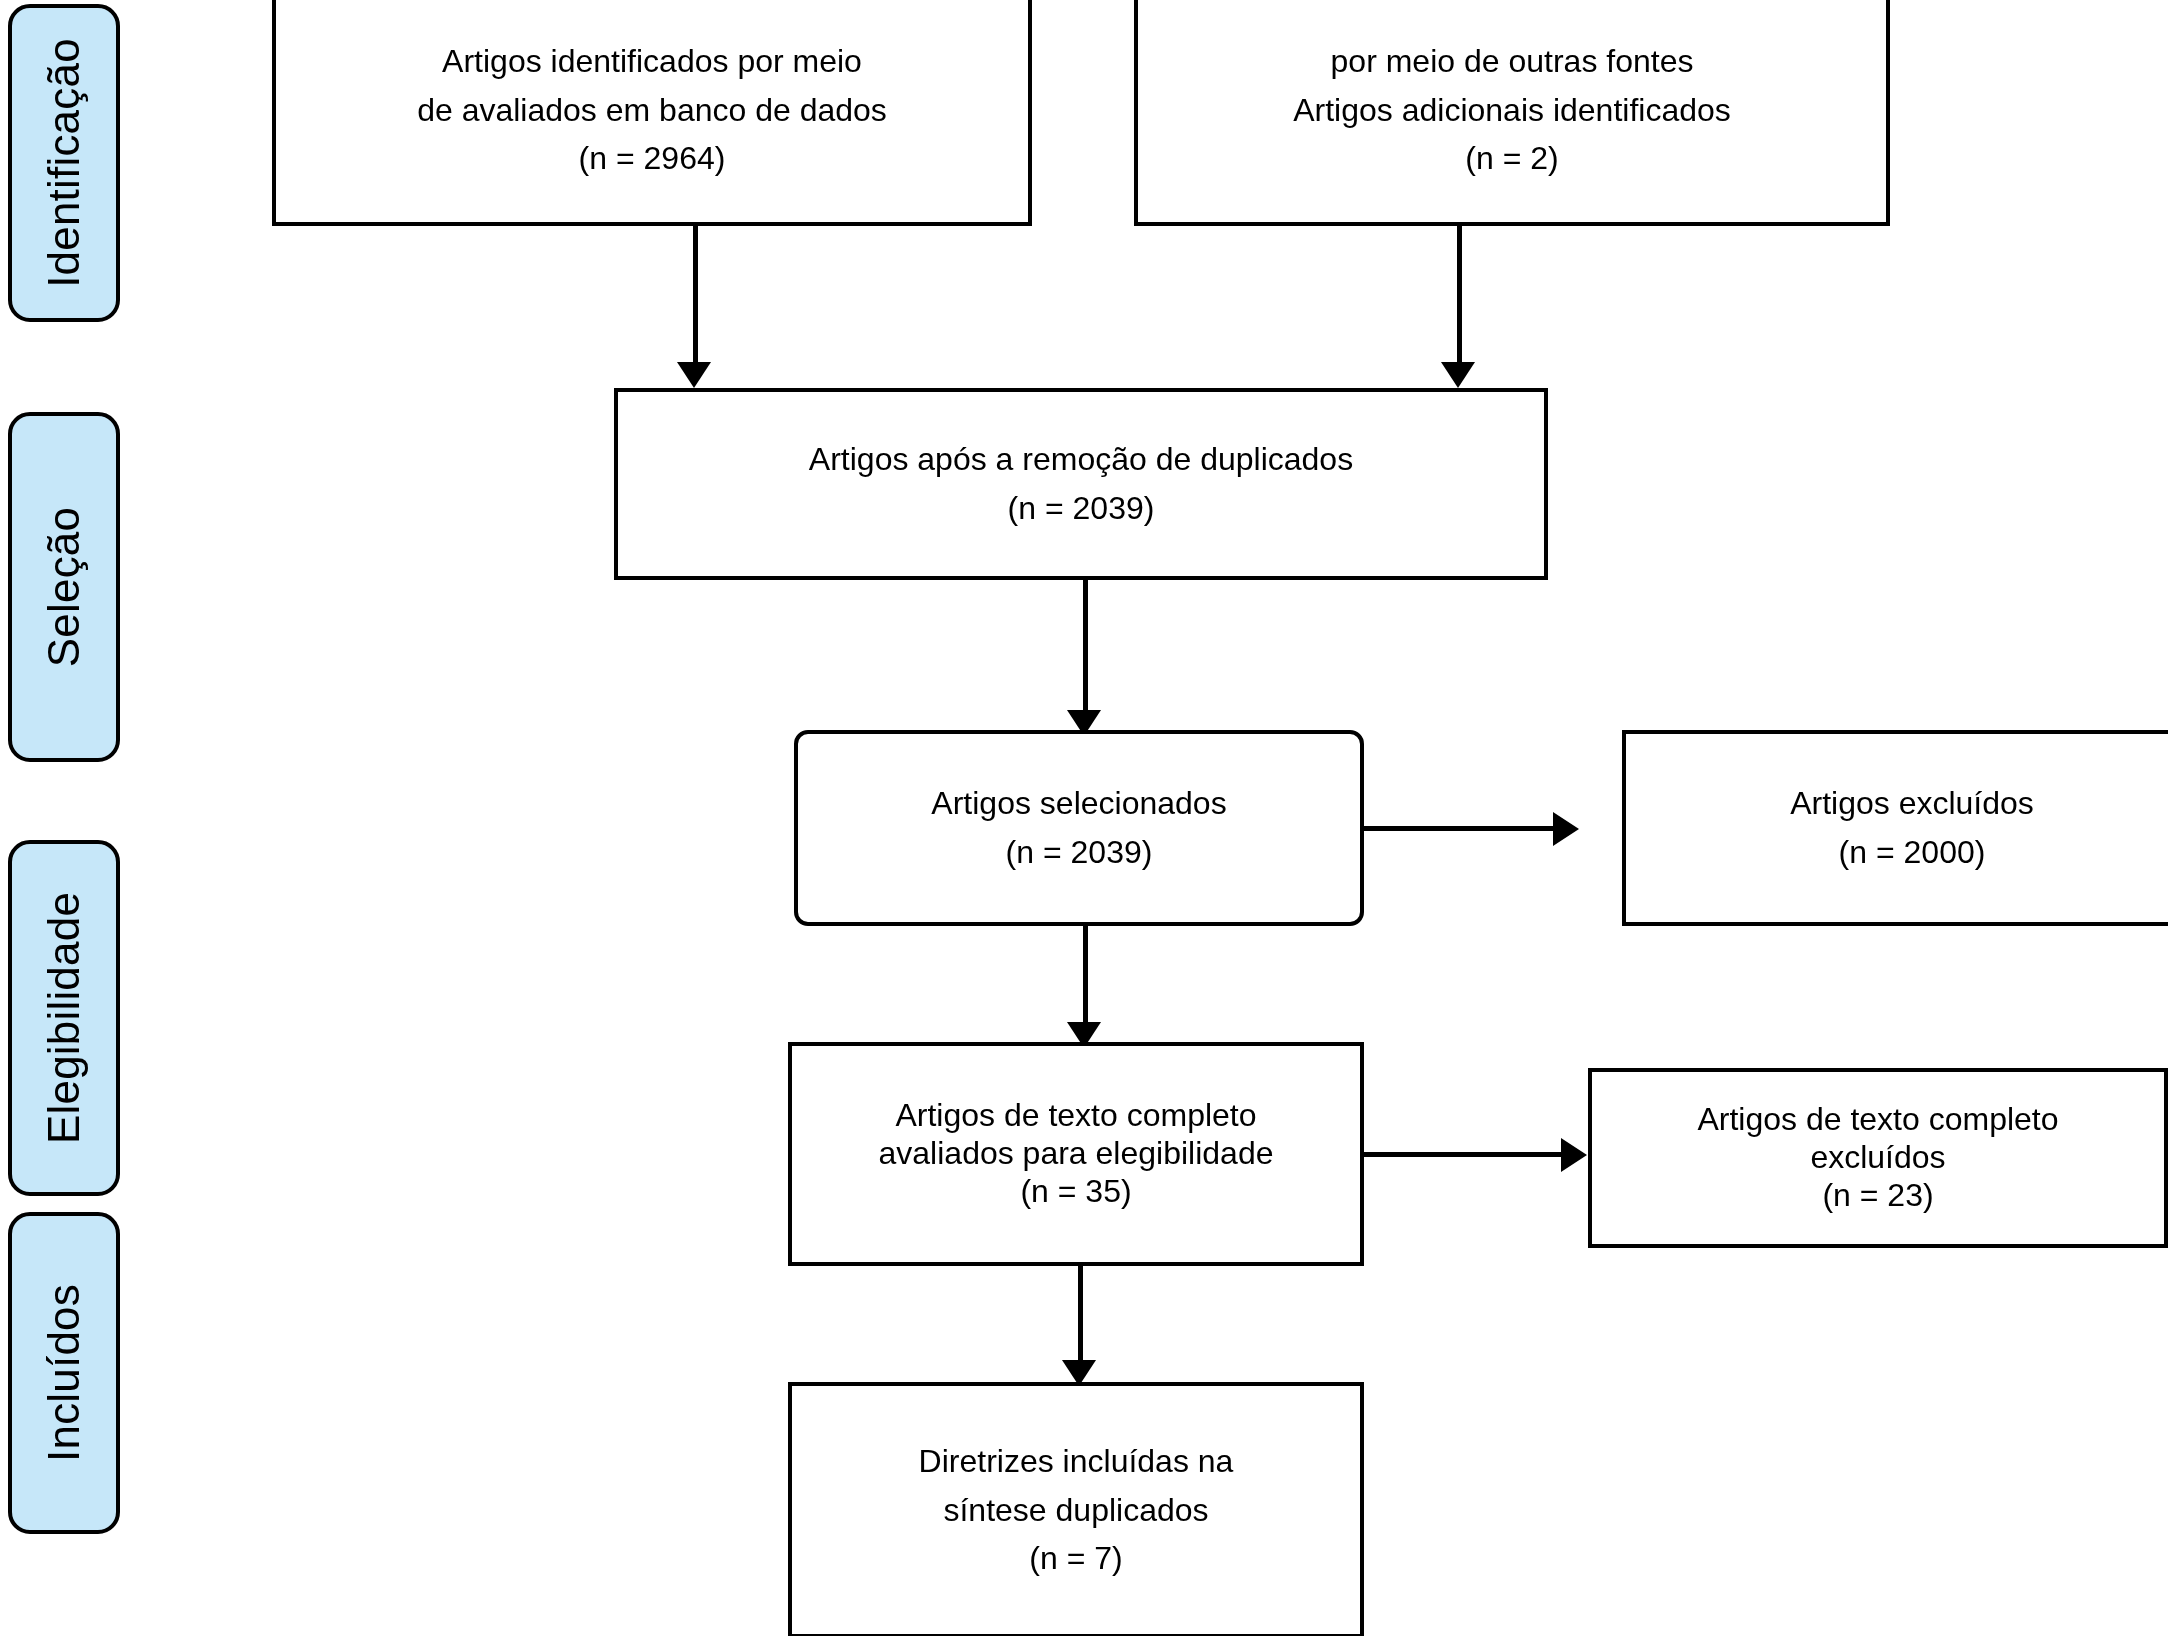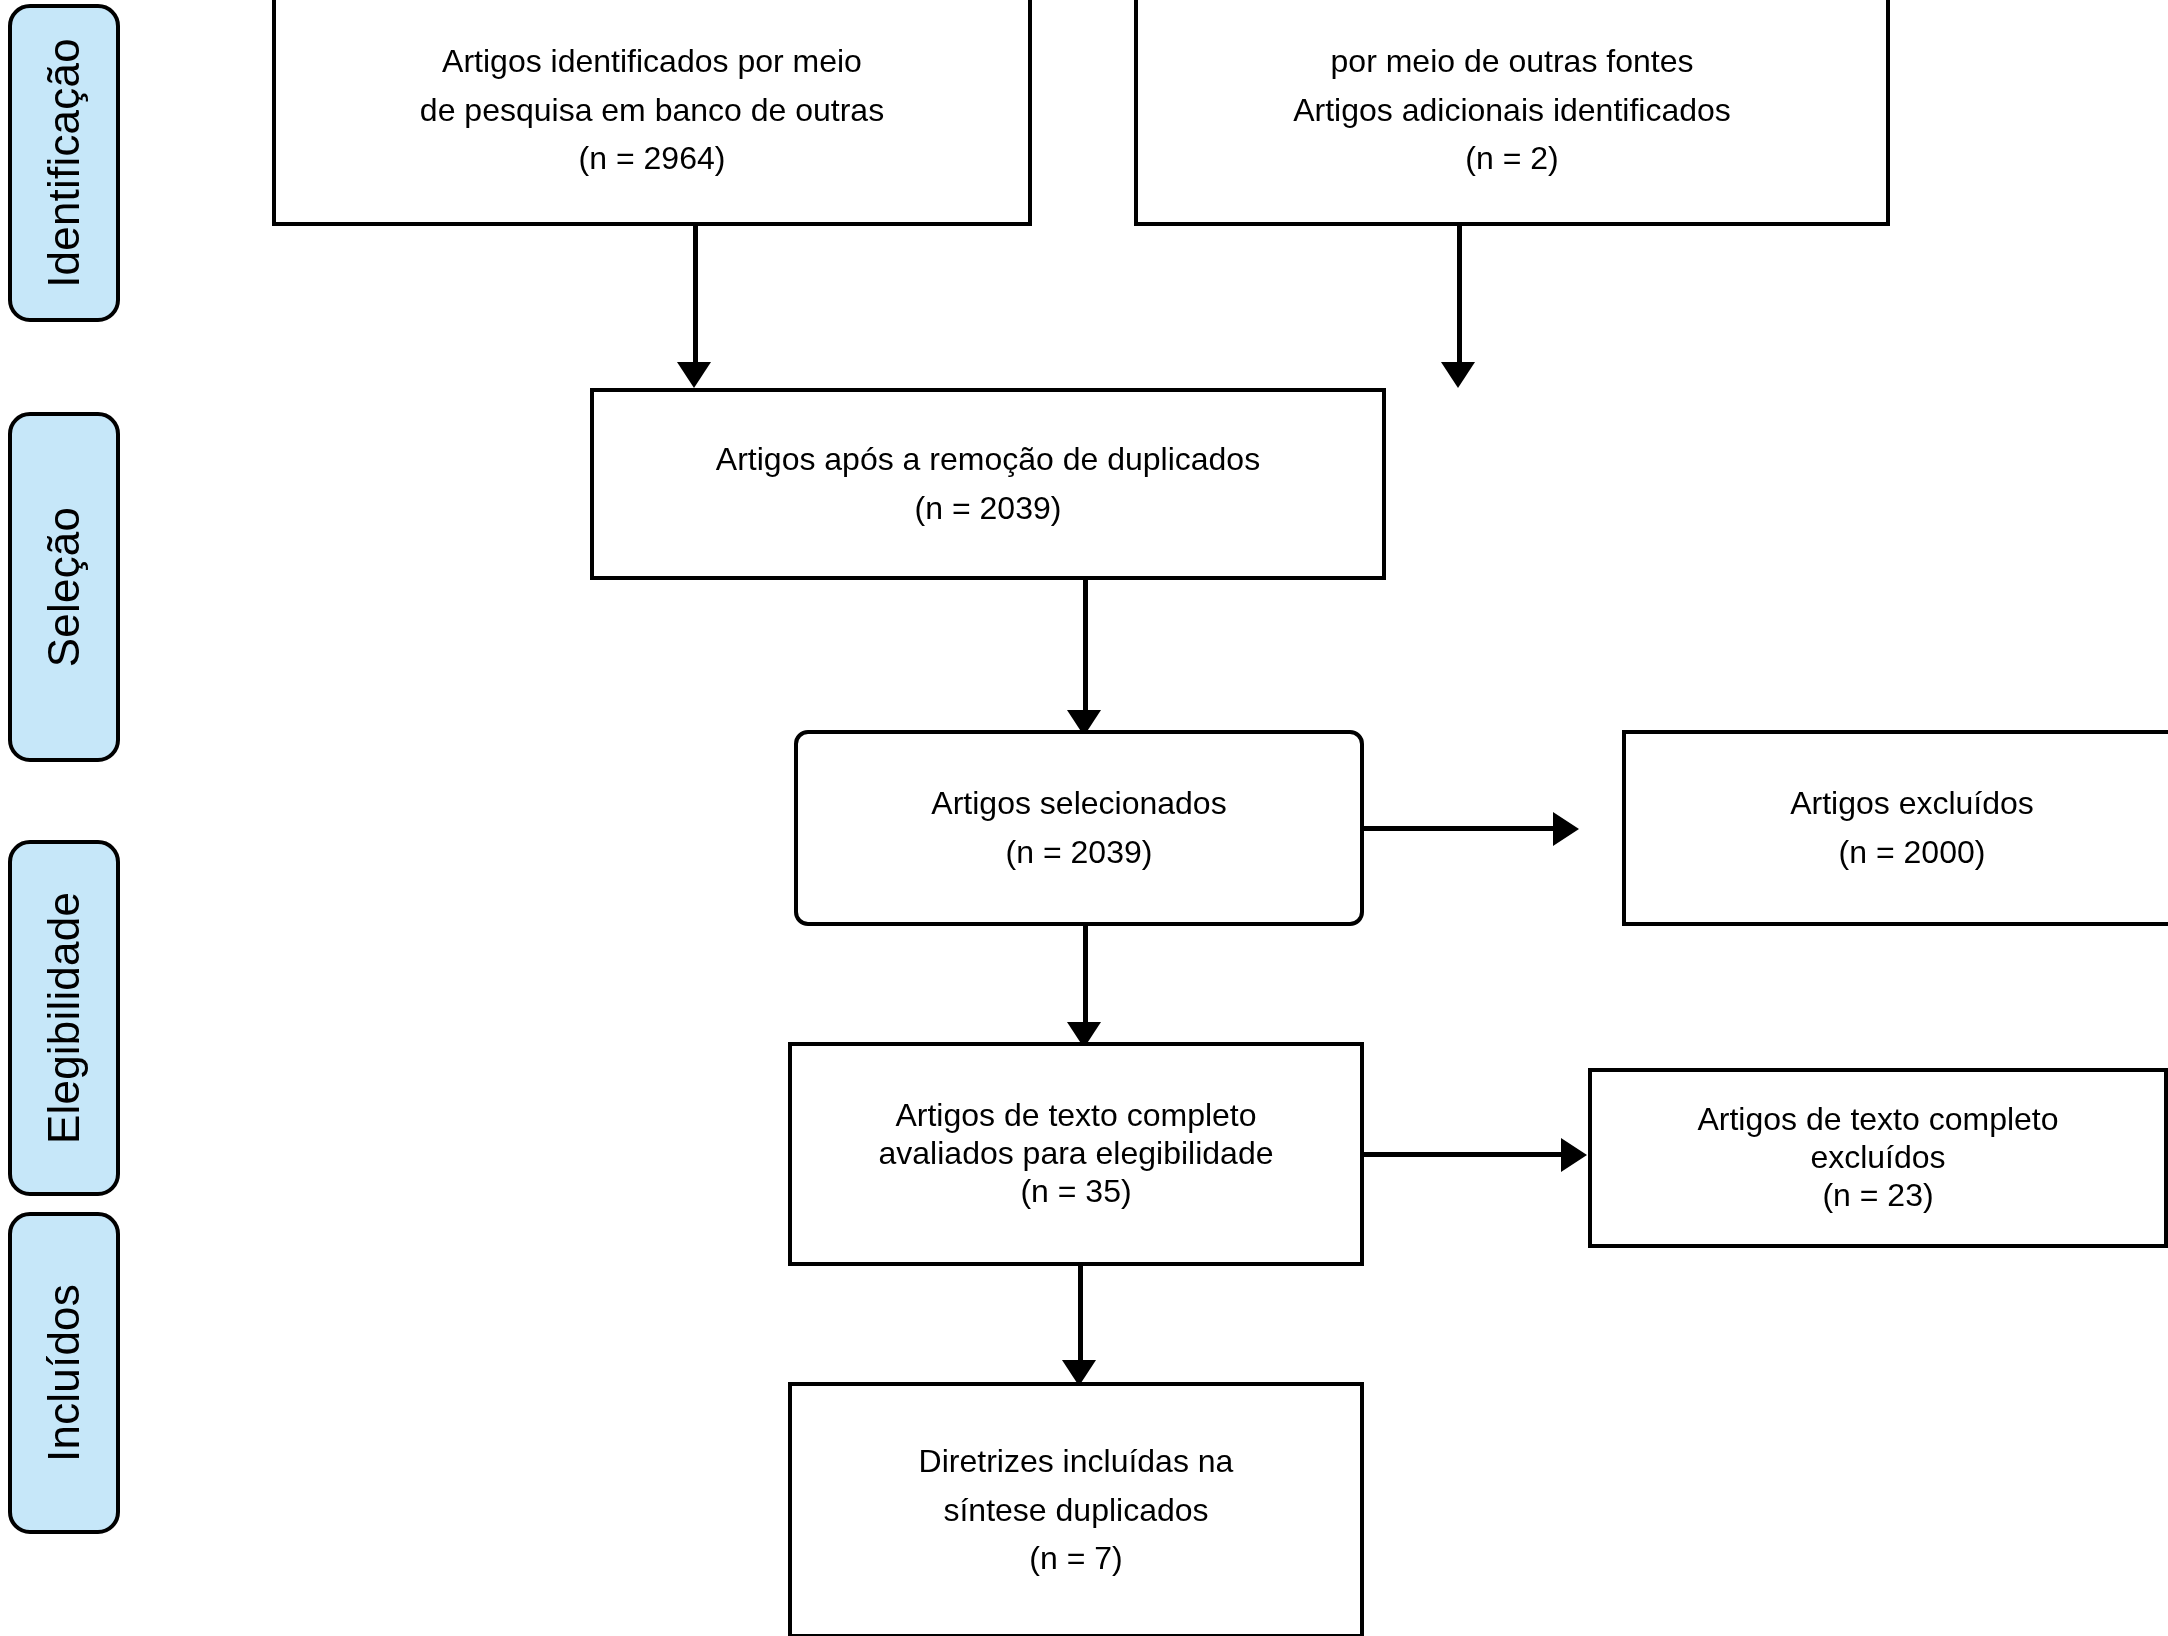--- a/index.html
+++ b/index.html
@@ -104,37 +104,37 @@
   <div class="stage-pill" style="left:8px; top:840px; width:112px; height:356px;">
     <span class="stage-label">Elegibilidade</span>
   </div>
 
   <div class="stage-pill" style="left:8px; top:1212px; width:112px; height:322px;">
     <span class="stage-label">Incluídos</span>
   </div>
 
   <div class="flow-box" style="left:272px; top:-6px; width:760px; height:232px;">
     <div class="line">Artigos identificados por meio</div>
-    <div class="line">de pesquisa em banco de outras</div>
+    <div class="line">de avaliados em banco de dados</div>
     <div class="line">(n = 2964)</div>
   </div>
 
   <div class="flow-box" style="left:1134px; top:-6px; width:756px; height:232px;">
     <div class="line">por meio de outras fontes</div>
     <div class="line">Artigos adicionais identificados</div>
     <div class="line">(n = 2)</div>
   </div>
 
   <div class="v-line" style="left:693px; top:226px; height:146px;"></div>
   <div class="arrow-down" style="left:677px; top:362px;"></div>
 
   <div class="v-line" style="left:1457px; top:226px; height:146px;"></div>
   <div class="arrow-down" style="left:1441px; top:362px;"></div>
 
-  <div class="flow-box" style="left:590px; top:388px; width:796px; height:192px;">
+  <div class="flow-box" style="left:614px; top:388px; width:934px; height:192px;">
     <div class="line">Artigos após a remoção de duplicados</div>
     <div class="line">(n = 2039)</div>
   </div>
 
   <div class="v-line" style="left:1083px; top:580px; height:140px;"></div>
   <div class="arrow-down" style="left:1067px; top:710px;"></div>
 
   <div class="flow-box" style="left:794px; top:730px; width:570px; height:196px;border-radius:14px;">
     <div class="line">Artigos selecionados</div>
     <div class="line">(n = 2039)</div>

